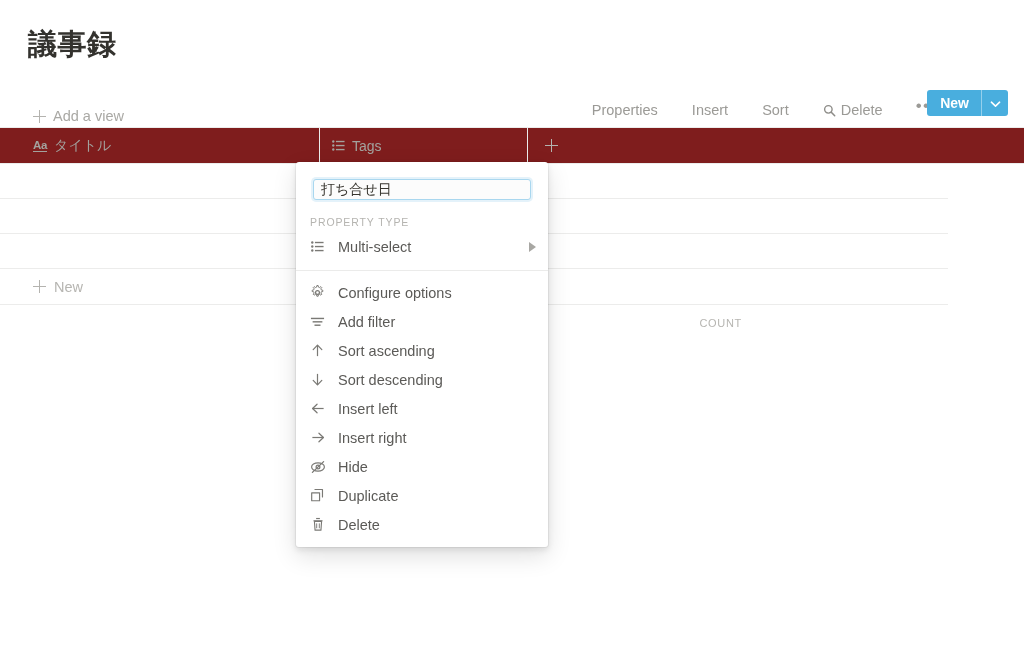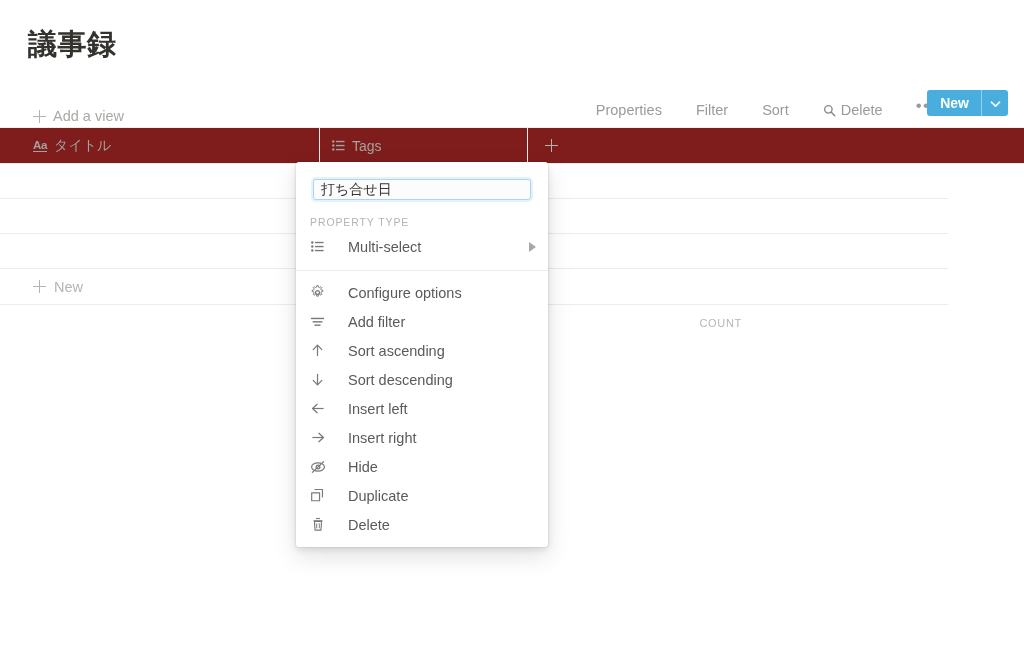--- a/index.html
+++ b/index.html
@@ -233,21 +233,21 @@
     font-size: 10.5px;
     letter-spacing: 0.9px;
     color: #b5b4b0;
     font-weight: normal;
   }
   .menu-item {
     display: flex;
     align-items: center;
     height: 29px;
     padding: 0 12px 0 13px;
-    gap: 22px;
+    gap: 12px;
     font-size: 14.5px;
     color: #5b5a57;
     cursor: pointer;
     position: relative;
   }
   .menu-item .mi-icon {
     width: 17px;
     display: flex;
     align-items: center;
     justify-content: center;
@@ -278,21 +278,21 @@
   <div id="add-a-view">
     <span class="plus-glyph"></span>
     <span>Add a view</span>
   </div>
 
   <div id="toolbar-right">
     <div class="tool-btn">
       <span>Properties</span>
     </div>
     <div class="tool-btn">
-      <span>Filter</span>
+      <span>Insert</span>
     </div>
     <div class="tool-btn">
       <span>Sort</span>
     </div>
     <div class="tool-btn">
       <span class="search-icon">
         <svg width="13" height="13" viewBox="0 0 16 16">
           <circle cx="6.6" cy="6.6" r="4.6" fill="none" stroke="#8d8c88" stroke-width="1.7"></circle>
           <line x1="10.2" y1="10.2" x2="14.4" y2="14.4" stroke="#8d8c88" stroke-width="1.9" stroke-linecap="round"></line>
         </svg>

